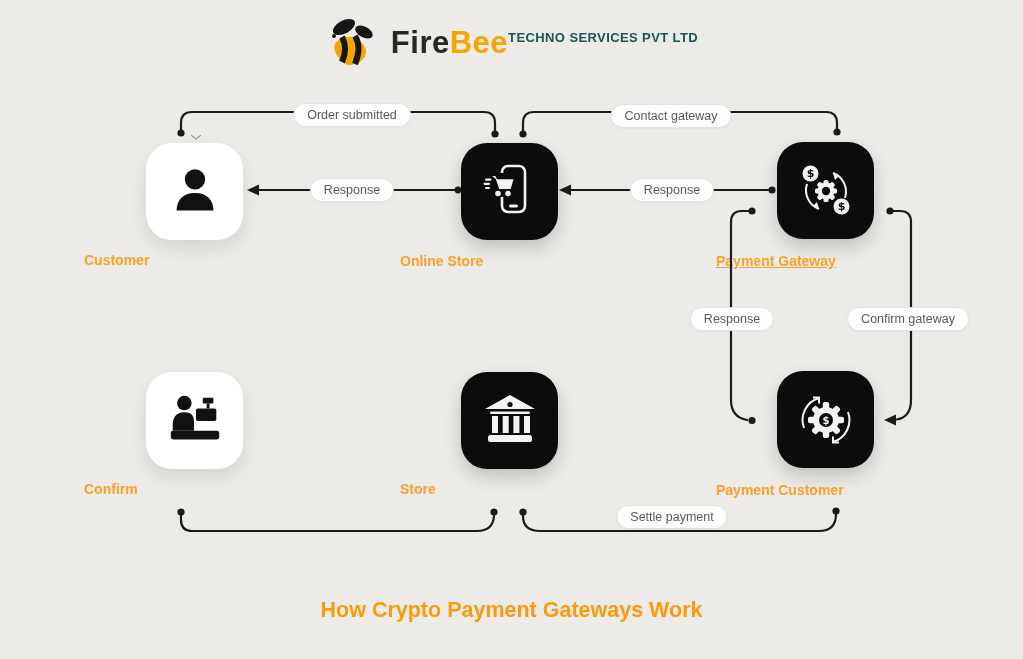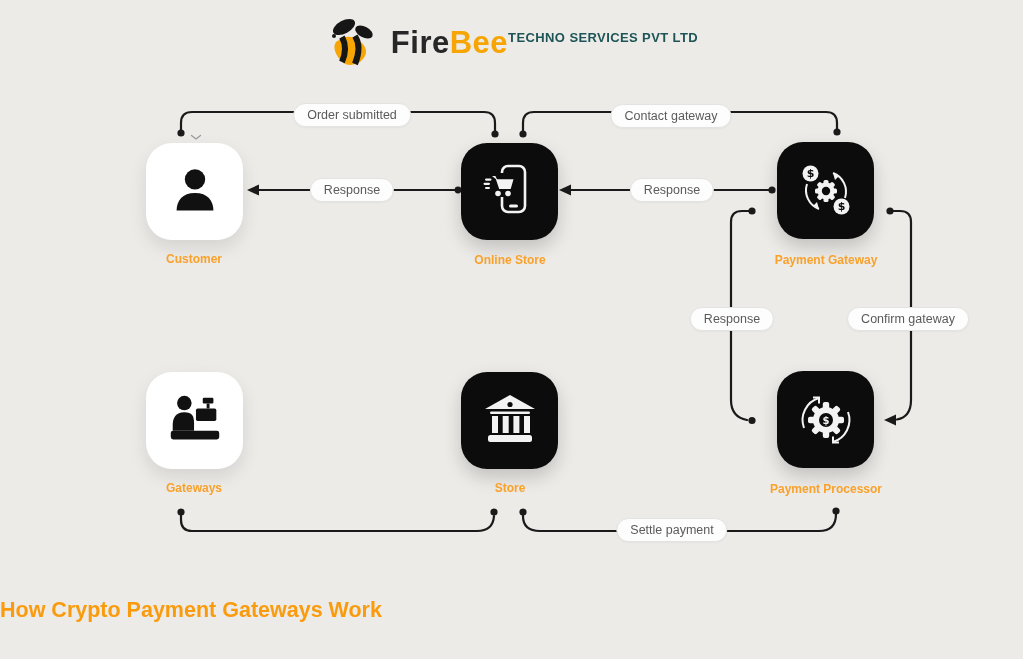--- a/index.html
+++ b/index.html
@@ -13,31 +13,31 @@
   .logo-text{ display:flex; flex-direction:row; }
   .brand{ font-size:31px; font-weight:800; line-height:1; letter-spacing:.5px; }
   .brand .fire{ color:#272727; }
   .brand .bee{ color:#F6A504; }
   .brand-sub{ font-size:13px; font-weight:700; color:#1D5456; letter-spacing:.4px; margin-top:3px; }
   
   .node{ position:absolute; width:97px; height:97px; border-radius:26px;
          display:flex; align-items:center; justify-content:center; }
   .node.light{ background:#FFFFFF; box-shadow:0 8px 18px rgba(0,0,0,.10); }
   .node.dark { background:#0C0C0C; box-shadow:0 8px 18px rgba(0,0,0,.18); }
-  .node-label{ position:absolute; width:220px; text-align:center;
+  .node-label{ position:absolute; width:220px; text-align:left;
                transform:translateX(-50%);
-               font-size:12px; font-weight:600; color:#F9A12B; }
+               font-size:14px; font-weight:600; color:#F9A12B; }
   
   .pill{ position:absolute; transform:translate(-50%,-50%);
          background:#FDFDFD; border:1px solid #E3E3E1; border-radius:999px;
          padding:4px 13px; font-size:12.5px; color:#5A5A5A; white-space:nowrap;
          box-shadow:0 1px 2px rgba(0,0,0,.04); z-index:3; }
   .wires{ position:absolute; inset:0; z-index:2; }
   
-  .title{ position:absolute; left:0; width:100%; top:598px; 
+  .title{ position:absolute; left:0; width:100%; top:598px; text-align:center;
           font-size:21.5px; font-weight:700; color:#FA9B0E; }
 </style>
 </head>
 <body>
 
 <div class="canvas">
 
   <div class="logo">
     <svg width="56" height="52" viewBox="0 0 56 52">
       <ellipse cx="19" cy="11" rx="12" ry="6.5" fill="#161616" transform="rotate(-28 19 11)"></ellipse>
@@ -93,21 +93,21 @@
       <polygon points="884,420 896,414.5 896,425.5"></polygon>
     </g>
   </svg>
 
   <div class="pill" style="left:671px; top:116px;">Contact gateway</div>
   <div class="pill" style="left:352px; top:115px;">Order submitted</div>
   <div class="pill" style="left:352px; top:190px;">Response</div>
   <div class="pill" style="left:672px; top:190px;">Response</div>
   <div class="pill" style="left:732px; top:319px;">Response</div>
   <div class="pill" style="left:908px; top:319px;">Confirm gateway</div>
-  <div class="pill" style="left:672px; top:530px;">Settle payment</div>
+  <div class="pill" style="left:672px; top:517px;">Settle payment</div>
 
   <div class="node light" style="left:146px; top:143px;">
     <svg width="62" height="62" viewBox="0 0 64 64">
       <circle cx="32" cy="19" r="10.5" fill="#111"></circle>
       <path d="M32 33 C19 33 13 41 13 51 L51 51 C51 41 45 33 32 33 Z" fill="#111"></path>
     </svg>
   </div>
   <div class="node-label" style="left:194px; top:252px;">Customer</div>
 
   <div class="node dark" style="left:461px; top:143px;">
@@ -138,33 +138,33 @@
         <rect x="29.5" y="21" width="5" height="22" rx="1.6" transform="rotate(135 32 32)"></rect>
         <circle cx="32" cy="32" r="8.5"></circle>
       </g>
       <circle cx="32" cy="32" r="4.2" fill="#0C0C0C"></circle>
       <circle cx="16.5" cy="14.5" r="8" fill="#F3F3F3"></circle>
       <text x="16.5" y="18.3" font-size="11" font-weight="bold" text-anchor="middle" fill="#0C0C0C" font-family="DejaVu Sans, sans-serif">$</text>
       <circle cx="47.5" cy="47.5" r="8" fill="#F3F3F3"></circle>
       <text x="47.5" y="51.3" font-size="11" font-weight="bold" text-anchor="middle" fill="#0C0C0C" font-family="DejaVu Sans, sans-serif">$</text>
     </svg>
   </div>
-  <div class="node-label" style="left:826px; top:253px;">Payment Gateway</div>
+  <div class="node-label" style="left:826px; top:253px;text-decoration:underline;">Payment Gateway</div>
 
   <div class="node light" style="left:146px; top:372px;">
     <svg width="62" height="62" viewBox="0 0 64 64">
       <circle cx="21" cy="13.5" r="7.5" fill="#111"></circle>
       <path d="M21 23 C12 23 9 29 9 36 L9 42 H31 V34 C31 27 29 23 21 23 Z" fill="#111"></path>
       <rect x="40" y="8" width="11" height="6" rx="1.2" fill="#111"></rect>
       <rect x="44" y="14" width="3" height="5" fill="#111"></rect>
       <rect x="33" y="19" width="21" height="13" rx="1.8" fill="#111"></rect>
       <rect x="7" y="42" width="50" height="9" rx="2.5" fill="#111"></rect>
     </svg>
   </div>
-  <div class="node-label" style="left:194px; top:481px;">Gateways</div>
+  <div class="node-label" style="left:194px; top:481px;">Confirm</div>
 
   <div class="node dark" style="left:461px; top:372px;">
     <svg width="64" height="64" viewBox="0 0 64 64">
       <path d="M32 6 L57 20 H7 Z" fill="#F3F3F3"></path>
       <circle cx="32" cy="15.5" r="2.6" fill="#0C0C0C"></circle>
       <rect x="12" y="22.5" width="40" height="2.6" rx="1.3" fill="#F3F3F3"></rect>
       <rect x="14" y="27" width="6" height="17" fill="#F3F3F3"></rect>
       <rect x="24.7" y="27" width="6" height="17" fill="#F3F3F3"></rect>
       <rect x="35.4" y="27" width="6" height="17" fill="#F3F3F3"></rect>
       <rect x="46" y="27" width="6" height="17" fill="#F3F3F3"></rect>
@@ -183,17 +183,17 @@
         <rect x="28.8" y="14" width="6.4" height="36" rx="2"></rect>
         <rect x="28.8" y="14" width="6.4" height="36" rx="2" transform="rotate(45 32 32)"></rect>
         <rect x="28.8" y="14" width="6.4" height="36" rx="2" transform="rotate(90 32 32)"></rect>
         <rect x="28.8" y="14" width="6.4" height="36" rx="2" transform="rotate(135 32 32)"></rect>
         <circle cx="32" cy="32" r="13"></circle>
       </g>
       <circle cx="32" cy="32" r="7" fill="#0C0C0C"></circle>
       <text x="32" y="36" font-size="10" font-weight="bold" text-anchor="middle" fill="#F3F3F3" font-family="DejaVu Sans, sans-serif">$</text>
     </svg>
   </div>
-  <div class="node-label" style="left:826px; top:482px;">Payment Processor</div>
+  <div class="node-label" style="left:826px; top:482px;">Payment Customer</div>
 
   <div class="title">How Crypto Payment Gateways Work</div>
 
 </div>
 
 </body></html>

